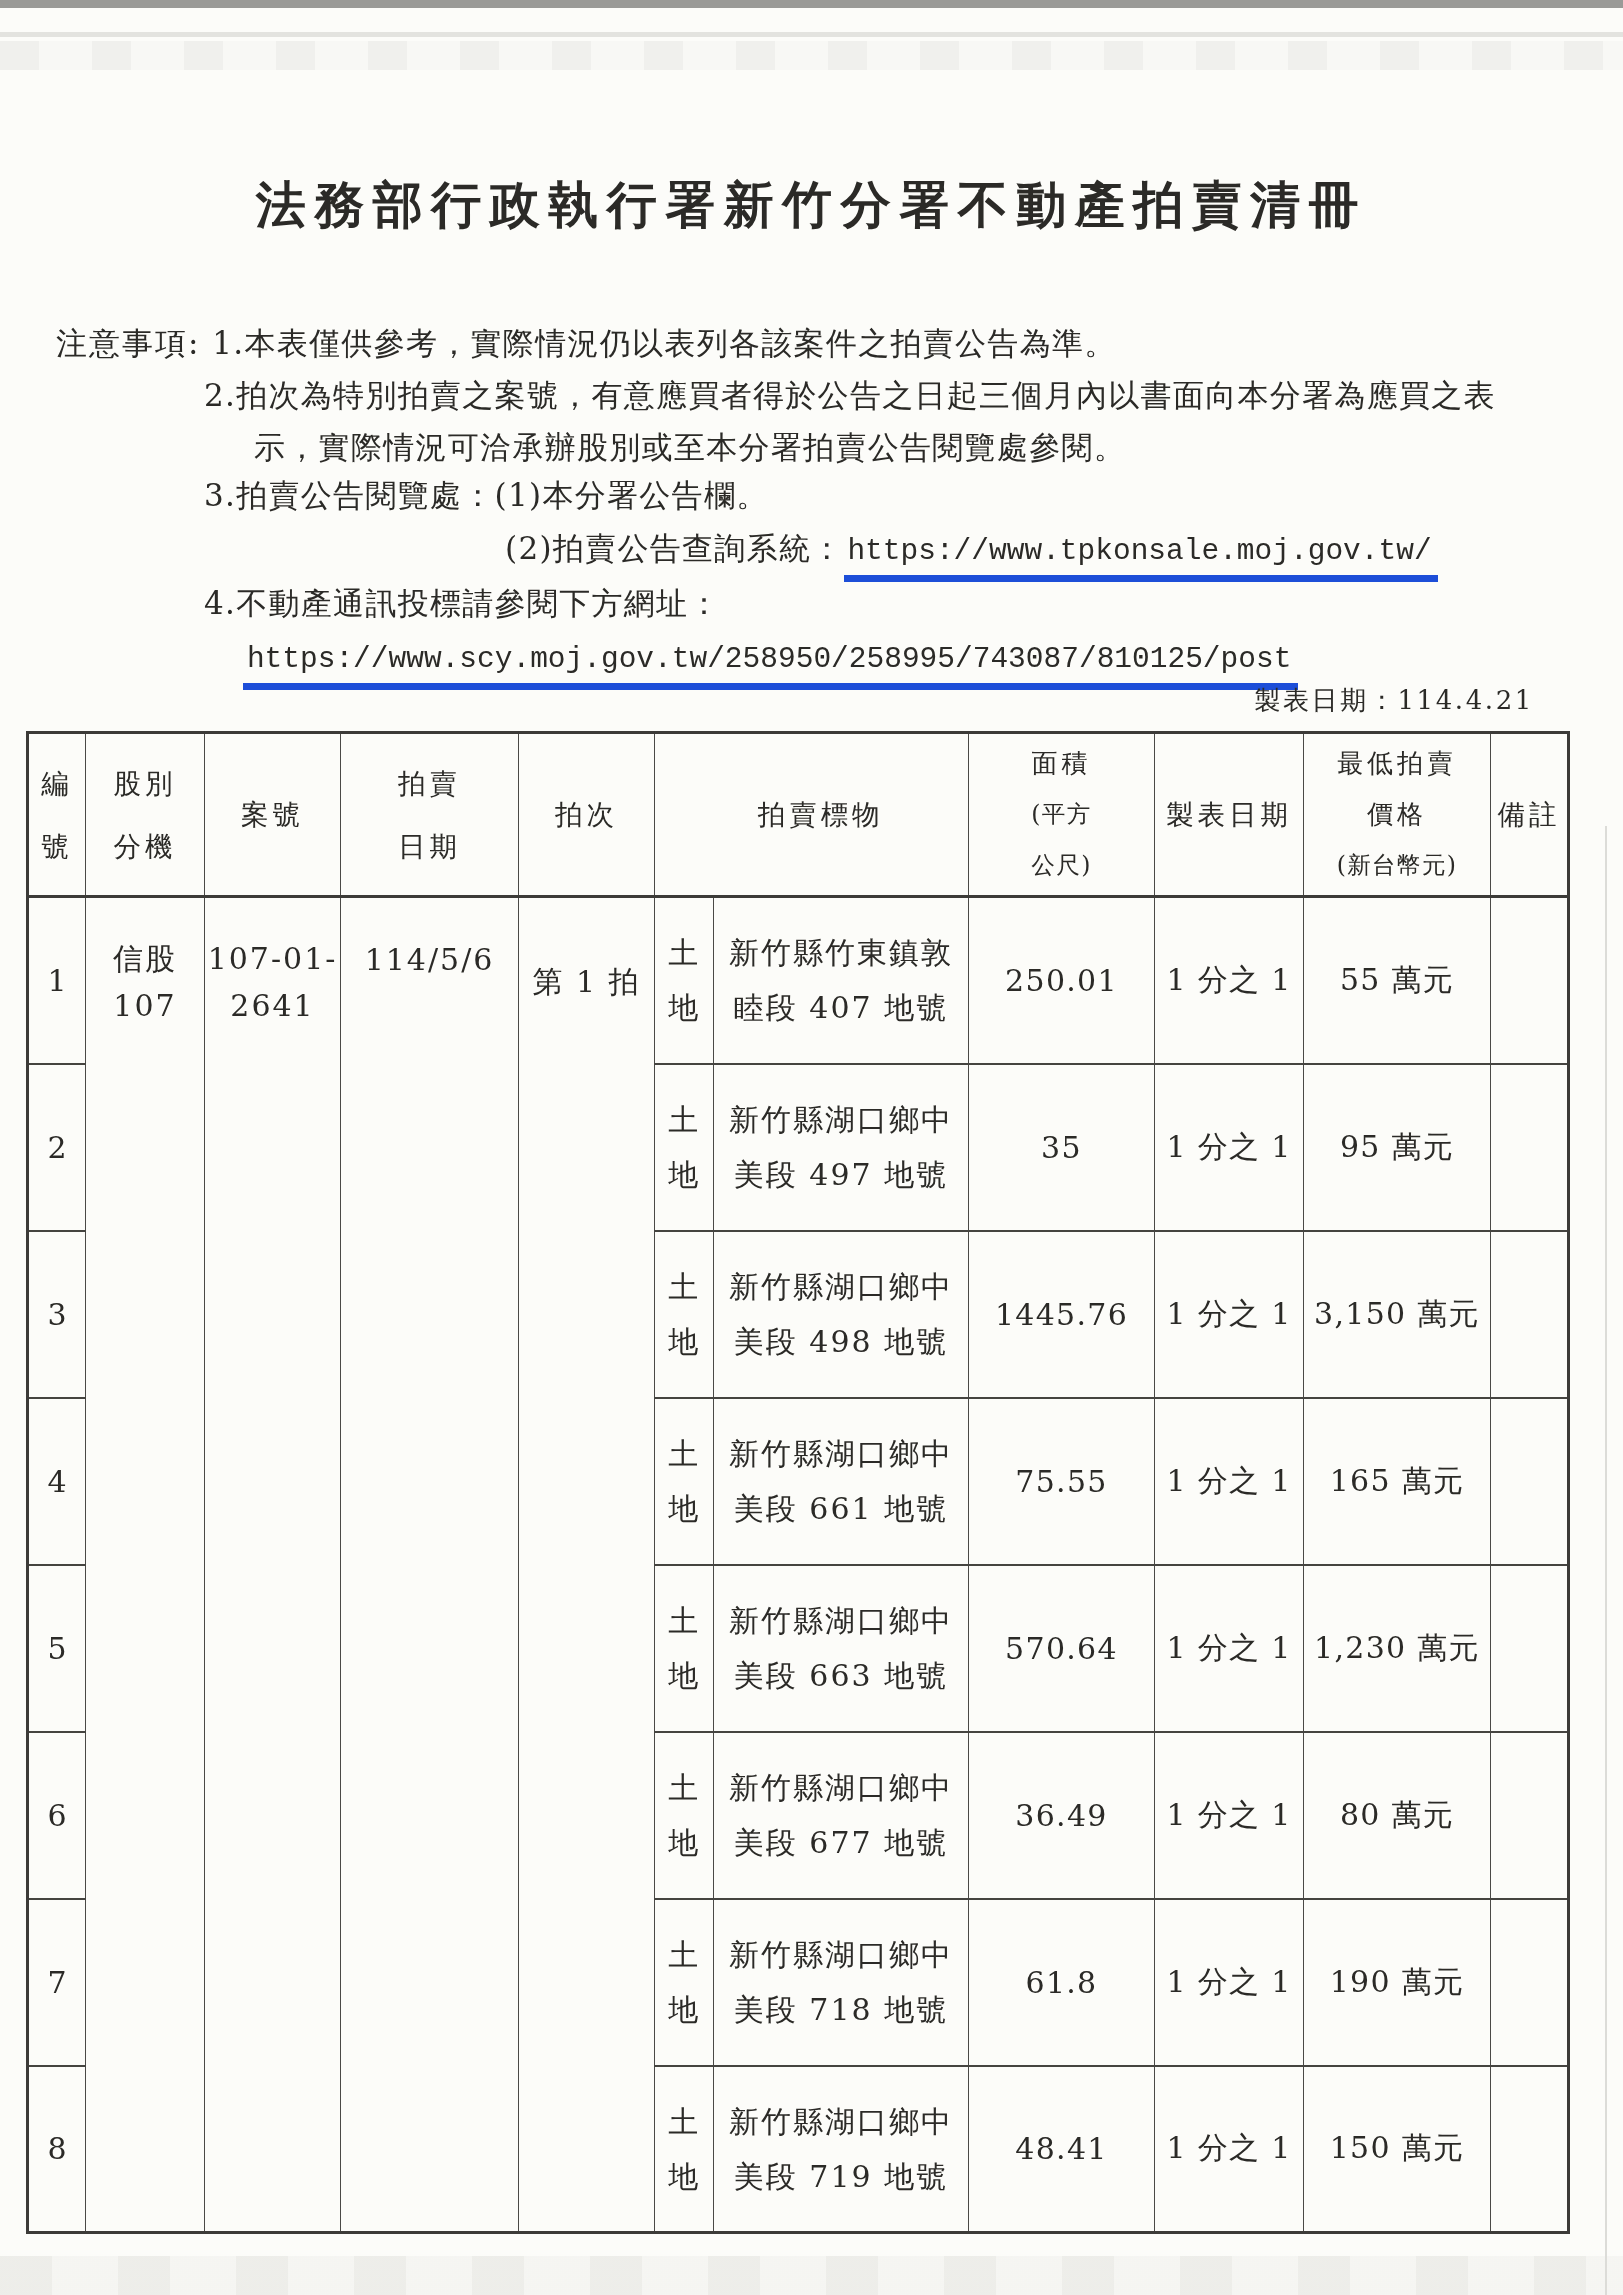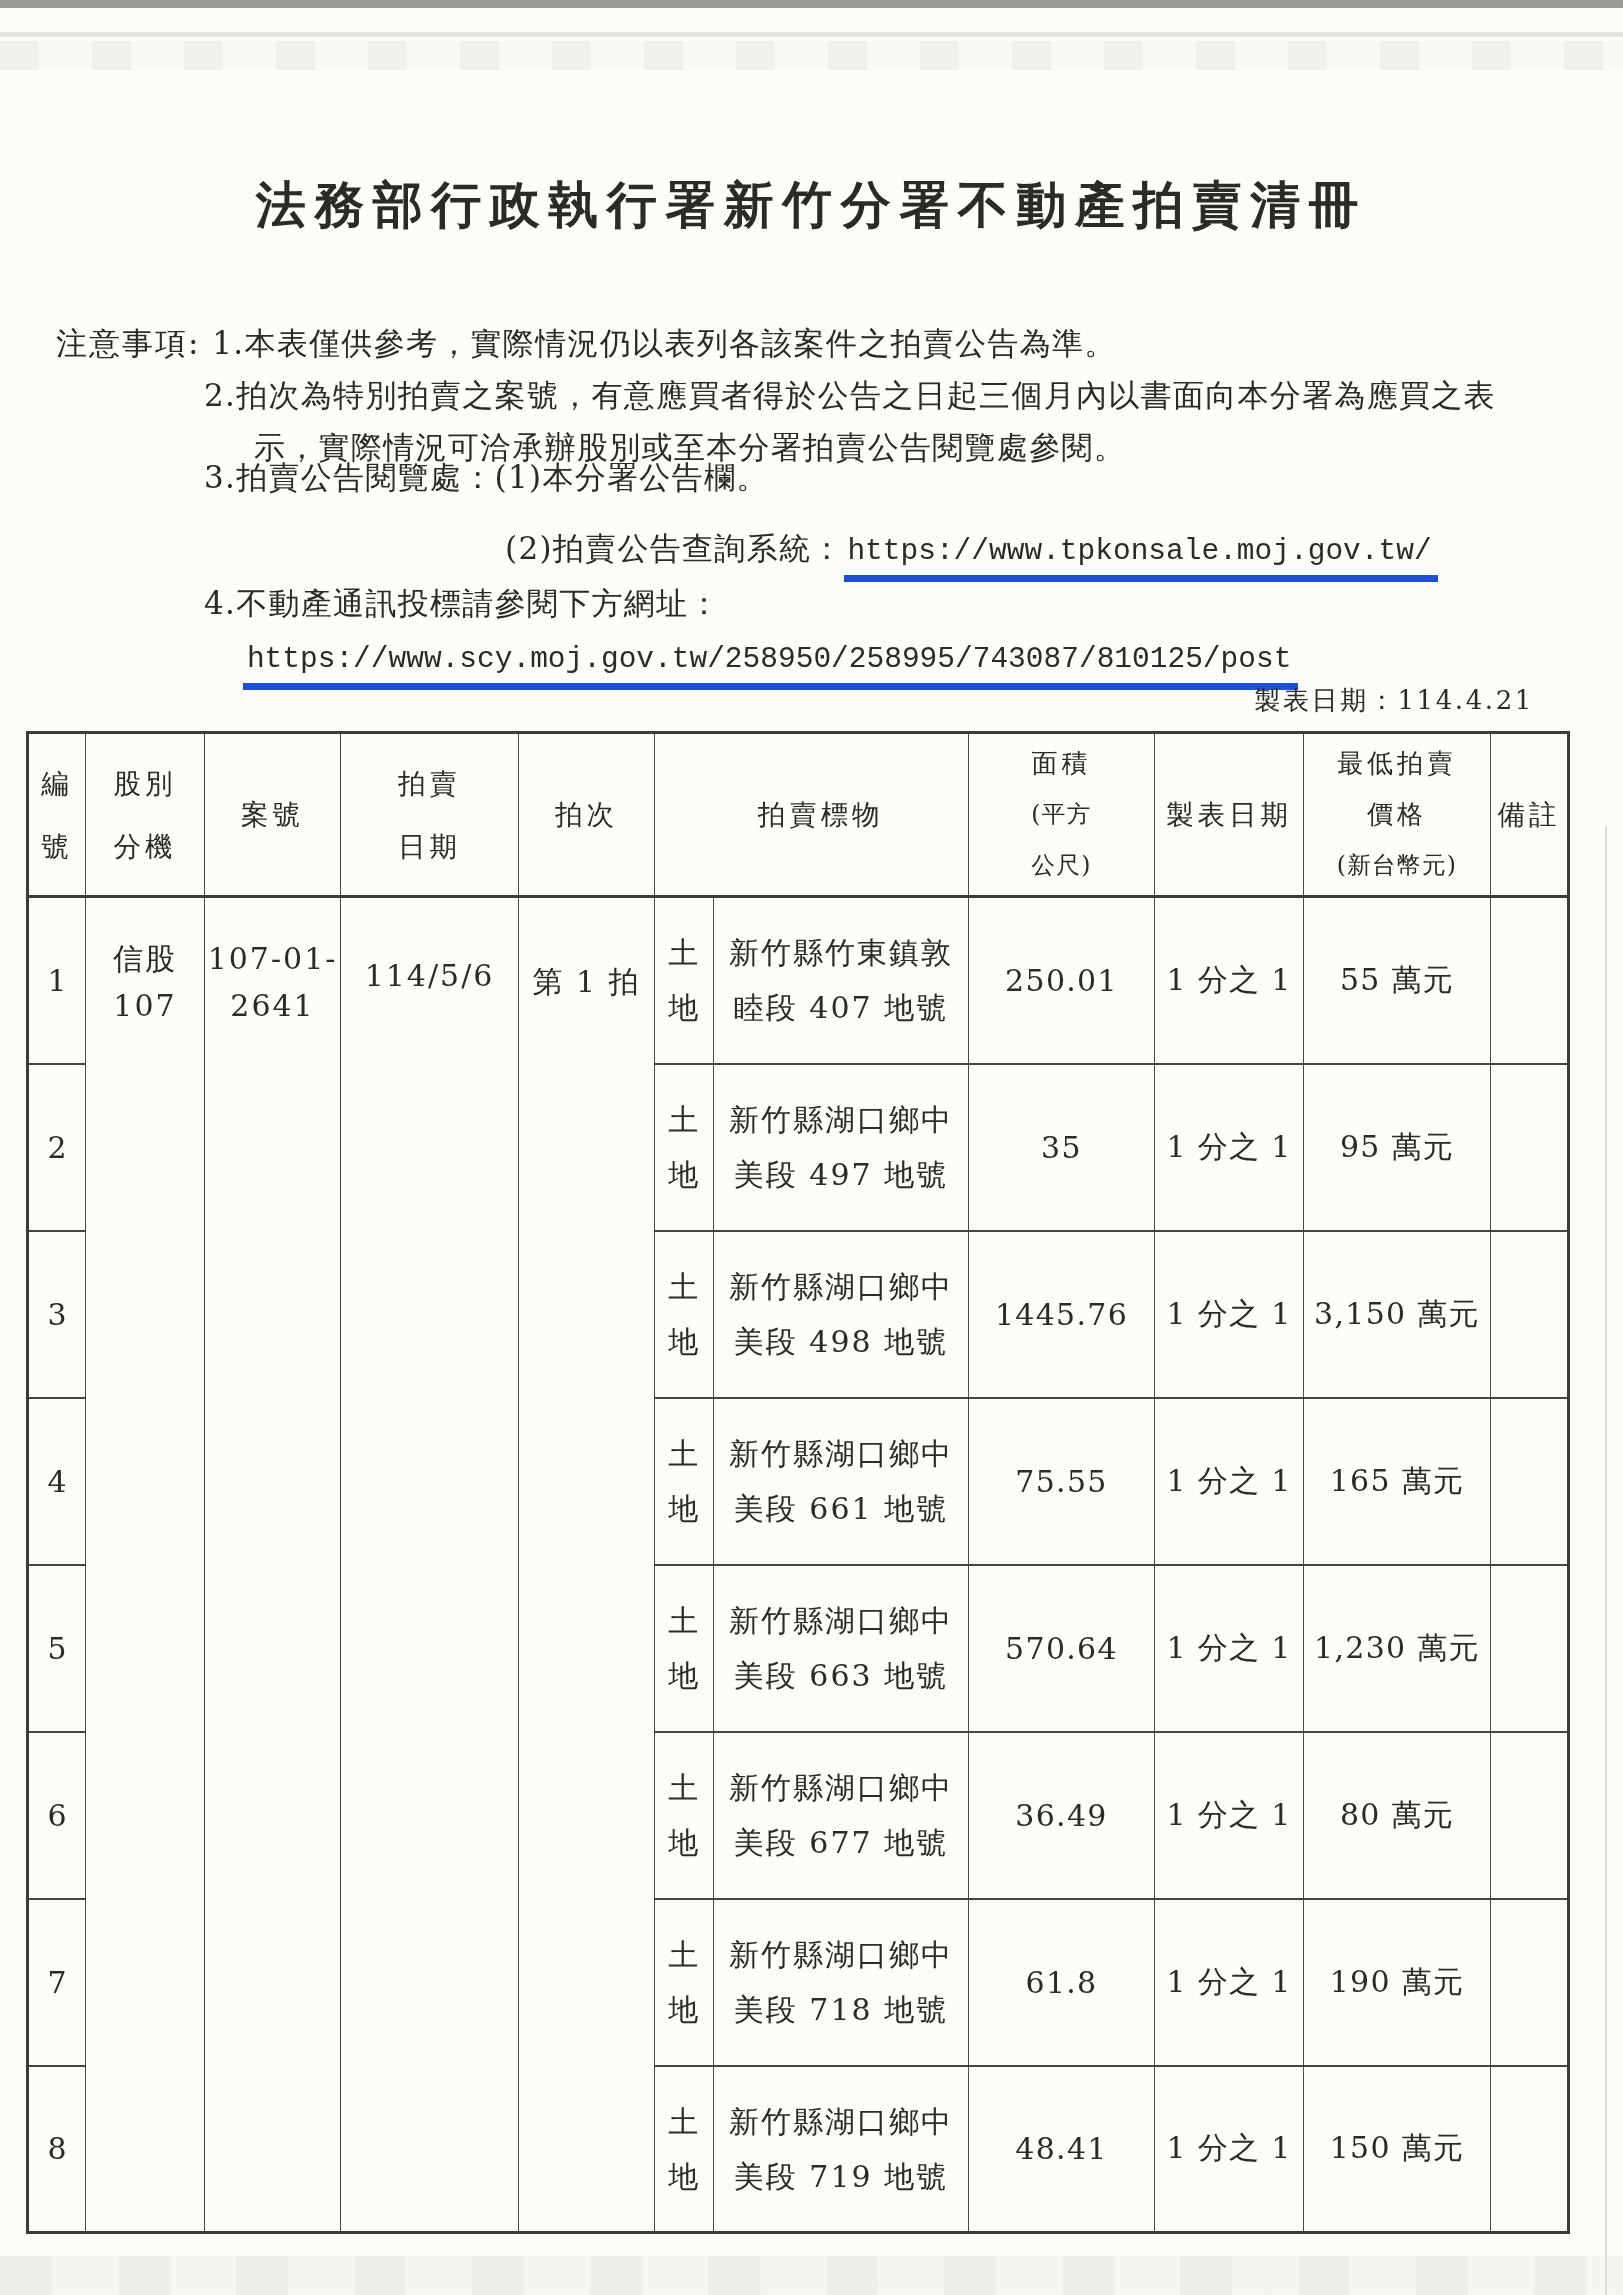--- a/index.html
+++ b/index.html
@@ -54,21 +54,21 @@
   .auction-table tbody tr:last-child td { border-bottom: 0; }
   td.merged { border-bottom: 0 !important; vertical-align: top; }
 
   .th2 div { line-height: 63px; }
   .th3 div { line-height: 51px; font-size: 26px; }
   .th3 div.small { font-size: 23.6px; letter-spacing: 1.3px; }
   .th-subject { letter-spacing: 18.3px; text-indent: 18.3px; }
 
   .cellbox { height: 167px; display: flex; flex-direction: column; justify-content: center; align-items: center; }
   .cellbox div { line-height: 47px; font-size: 30px; letter-spacing: 2px; }
-  .date-box { justify-content: flex-start; padding-top: 54px; box-sizing: border-box; }
+  .date-box { justify-content: flex-start; padding-top: 38px; box-sizing: border-box; }
   .no-cell { font-size: 31px; }
   .land-cell div { line-height: 55px; letter-spacing: 1.3px; }
   .desc-cell div { line-height: 55px; letter-spacing: 2px; white-space: nowrap; }
   .num-cell { font-size: 32px; letter-spacing: 1.3px; }
   .rights-cell { font-size: 29.5px; letter-spacing: 1.3px; }
   .price-cell { font-size: 31px; letter-spacing: 1.3px; }
 </style>
 </head>
 <body>
 
@@ -83,21 +83,21 @@
 
 
   <div class="hline" style="top:315px; left:56px;">
     <span class="lbl">注意事項:</span><span class="after-lbl">1.本表僅供參考，實際情況仍以表列各該案件之拍賣公告為準。</span>
   </div>
 
   <div class="hline" style="top:367px; left:204px;">2.拍次為特別拍賣之案號，有意應買者得於公告之日起三個月內以書面向本分署為應買之表</div>
 
   <div class="hline" style="top:419px; left:254px;">示，實際情況可洽承辦股別或至本分署拍賣公告閱覽處參閱。</div>
 
-  <div class="hline" style="top:449px; left:204px;">3.拍賣公告閱覽處：(1)本分署公告欄。</div>
+  <div class="hline" style="top:467px; left:204px;">3.拍賣公告閱覽處：(1)本分署公告欄。</div>
 
   <div class="hline" style="top:520px; left:505px;">
     <span>(2)拍賣公告查詢系統：</span><span class="url">https://www.tpkonsale.moj.gov.tw/</span>
   </div>
 
   <div class="hline" style="top:575px; left:204px;">4.不動產通訊投標請參閱下方網址：</div>
 
   <div class="hline" style="top:630px; left:243px;">
     <span class="url">https://www.scy.moj.gov.tw/258950/258995/743087/810125/post</span>
   </div>

